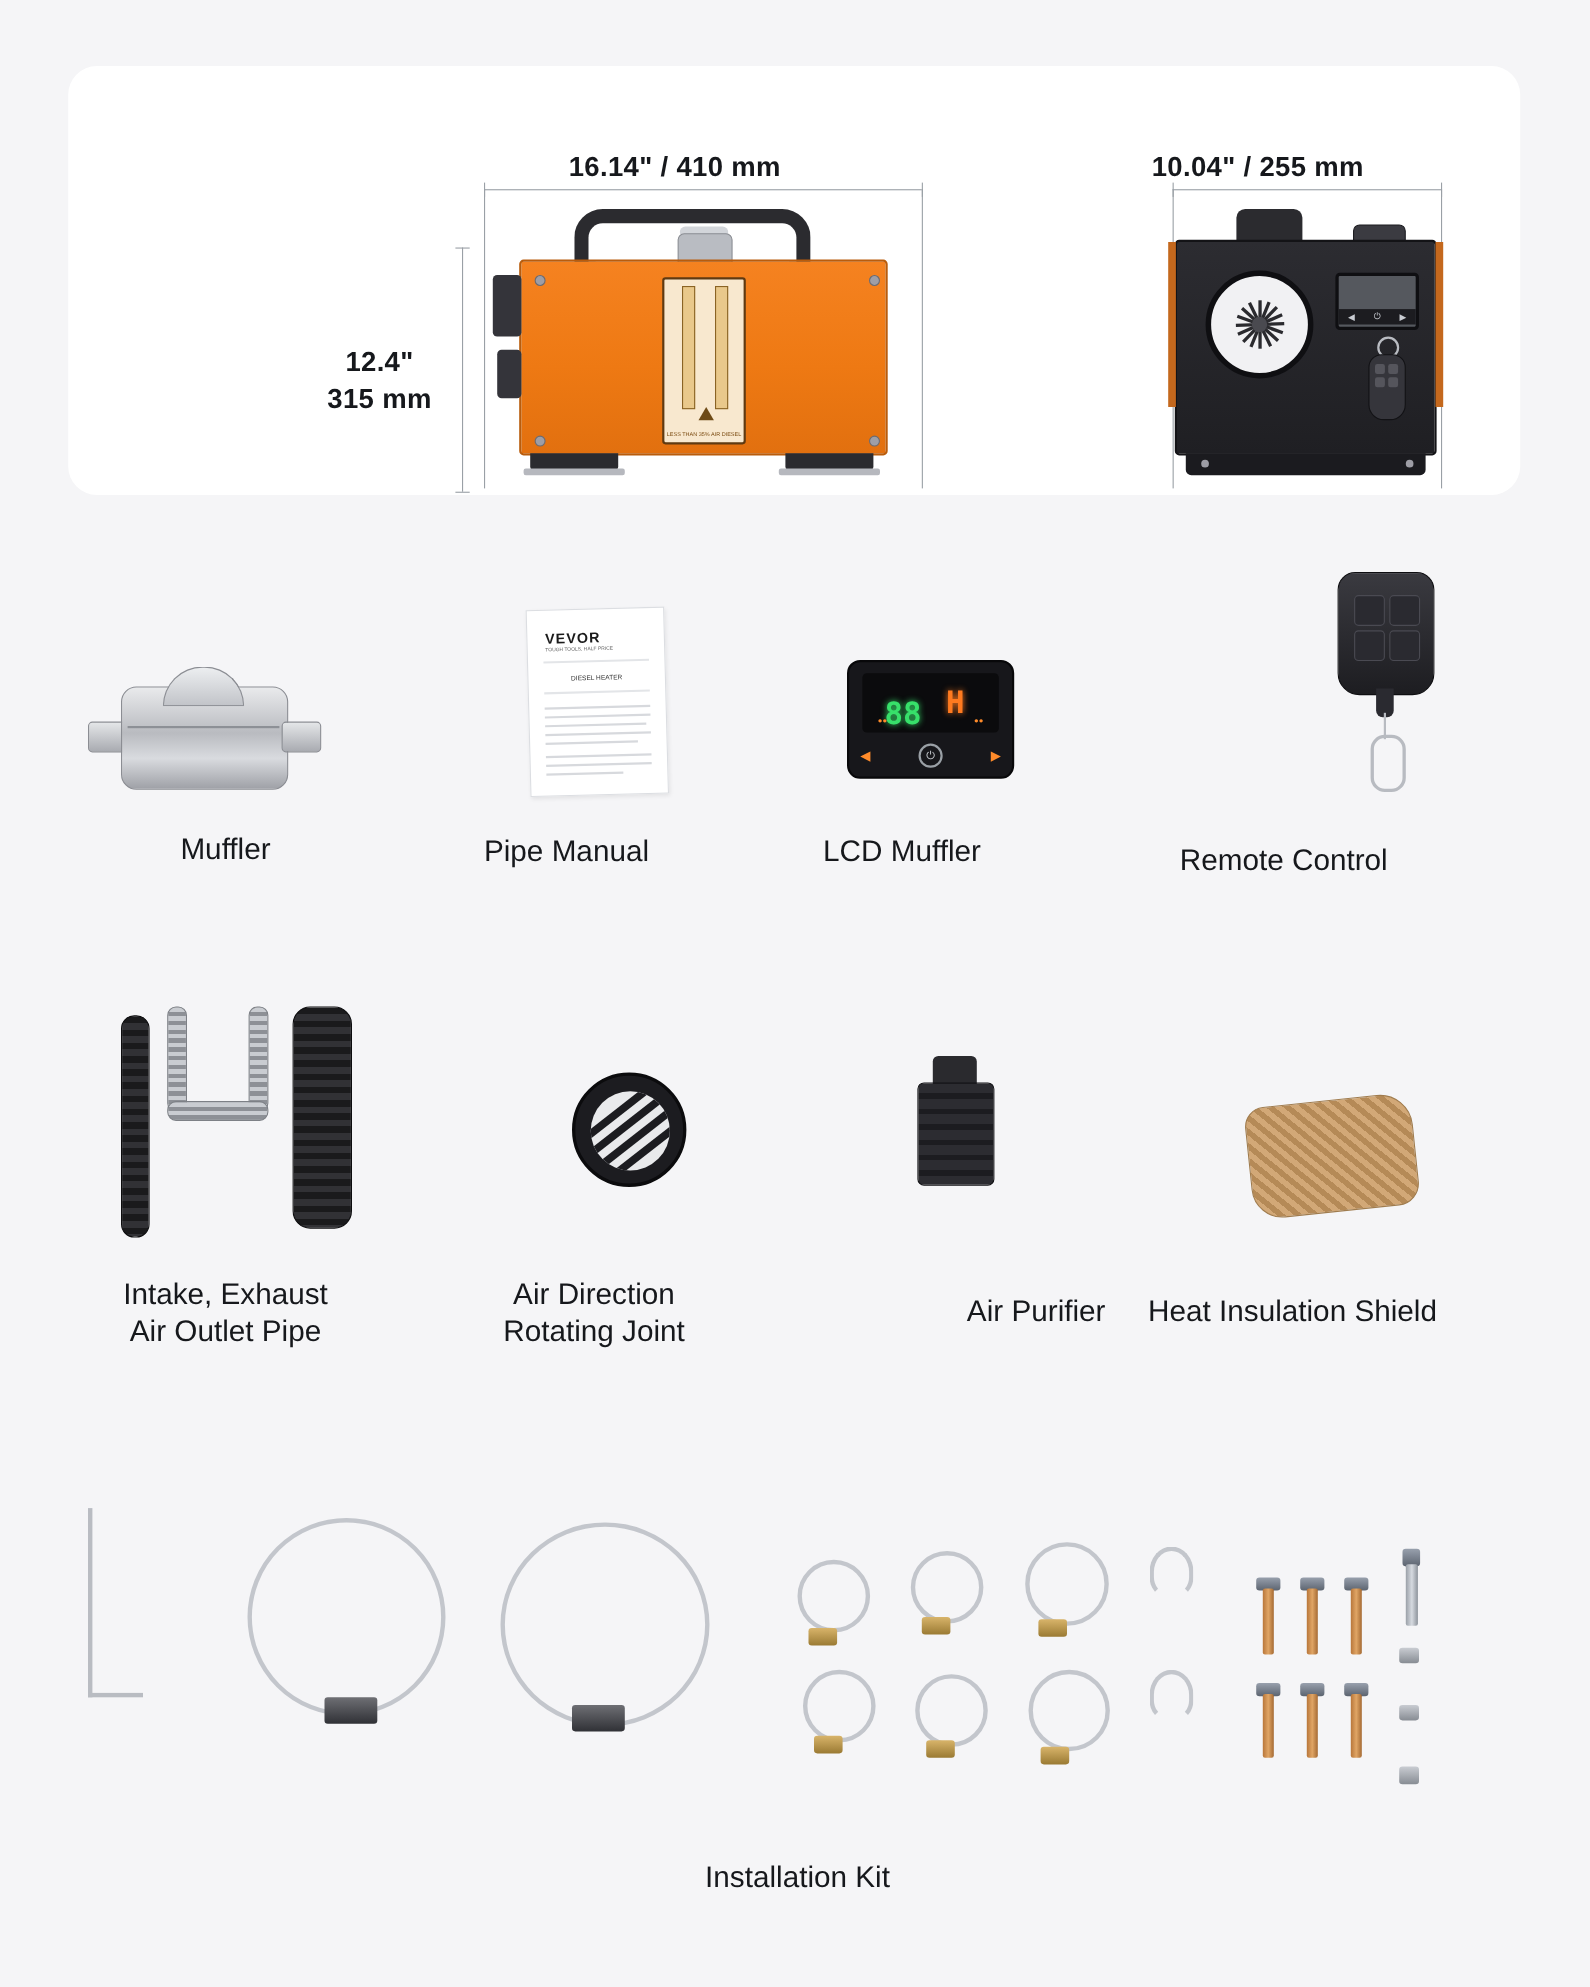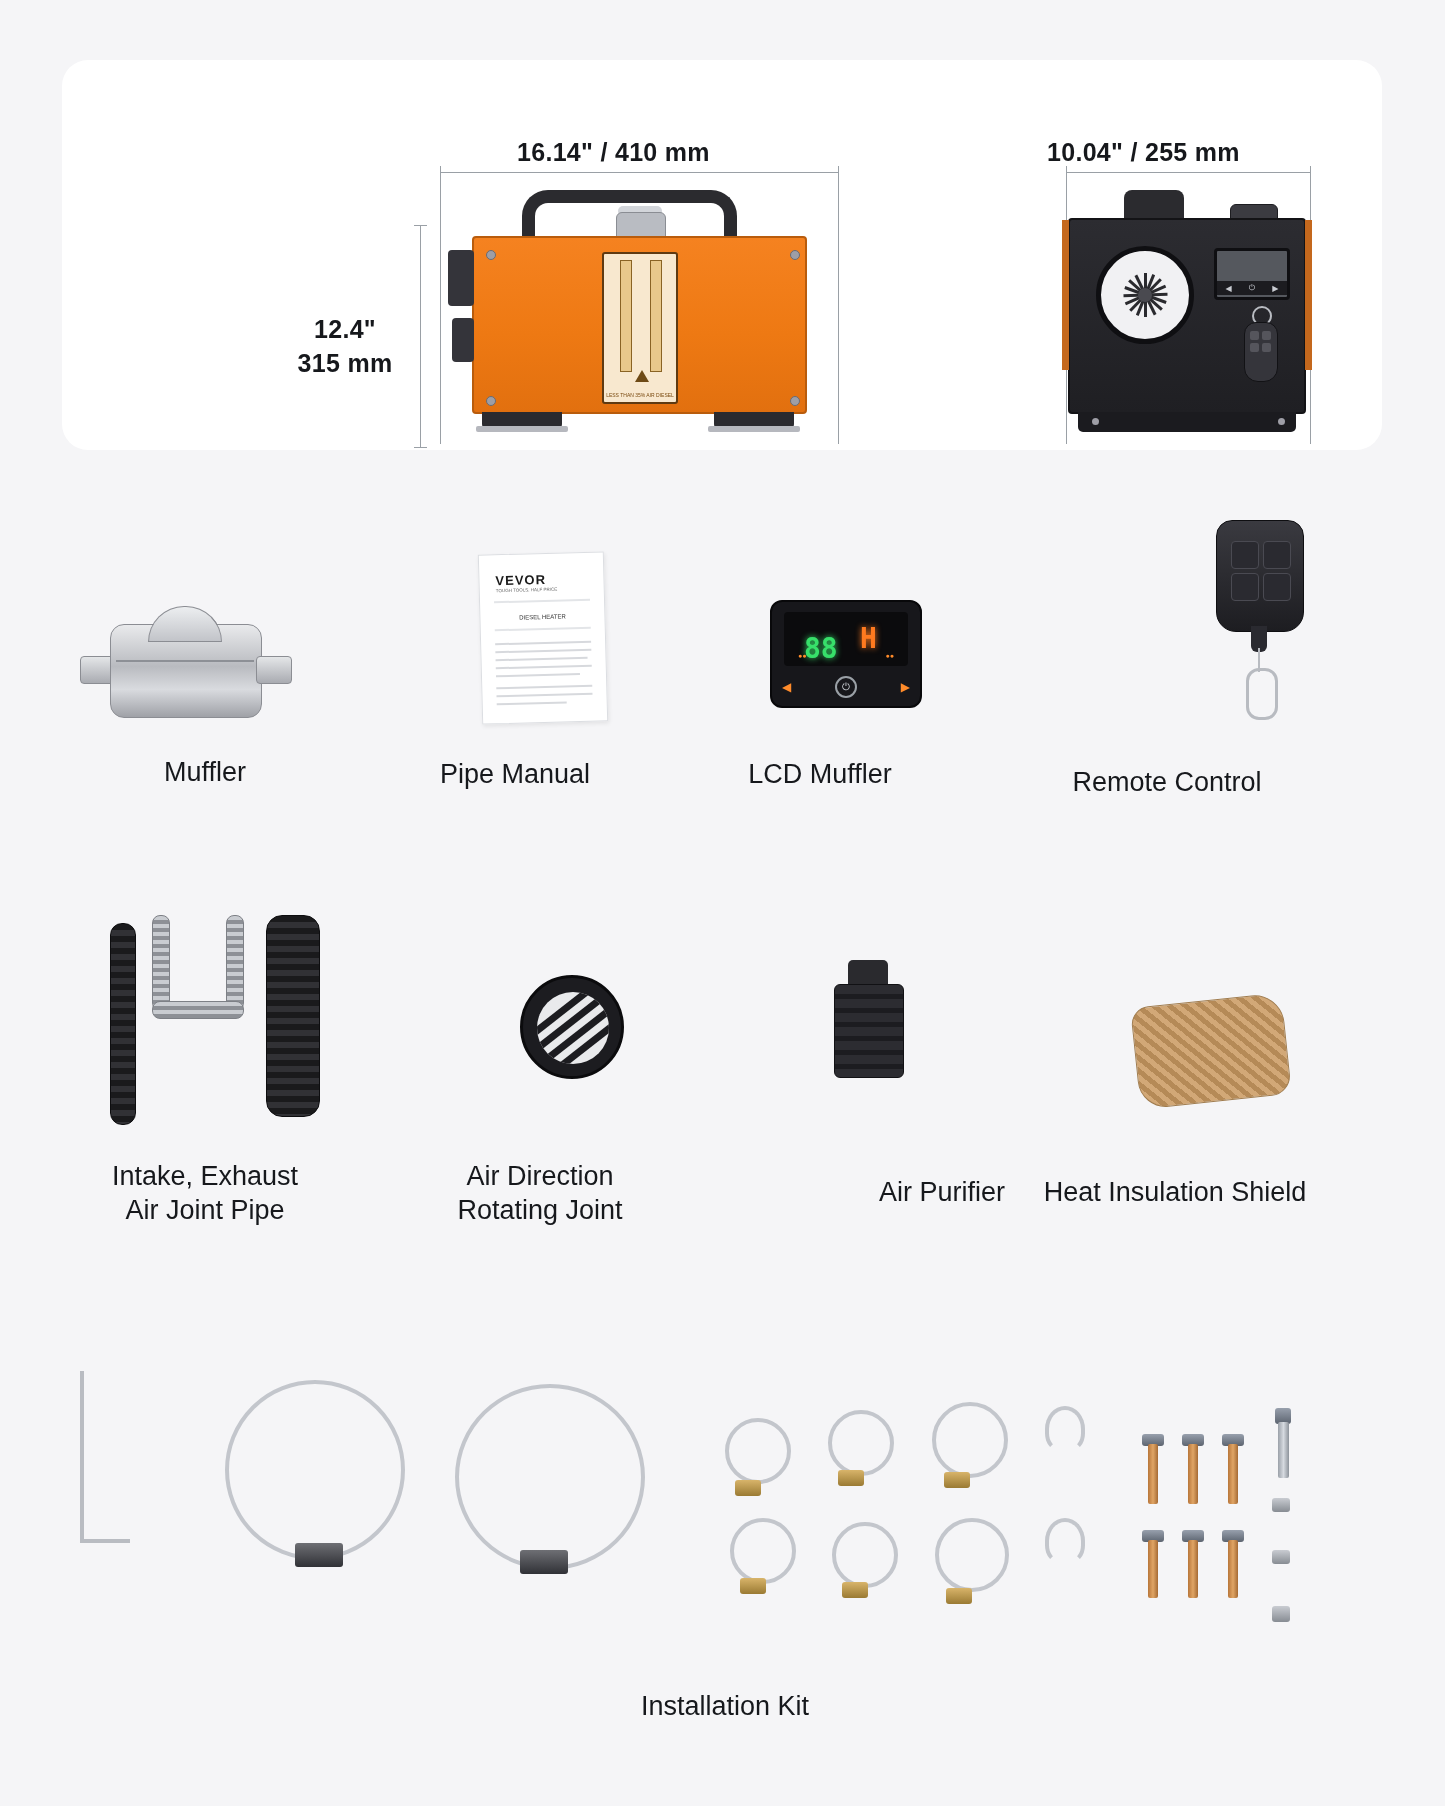--- a/index.html
+++ b/index.html
@@ -813,21 +813,21 @@
 <div class="part-label" style="left:1002px; top:766px; width:330px;">Remote Control</div>
 
 <div class="art" style="left:110px; top:915px; width:260px; height:210px;">
   <div class="pipe-black" style="left:0px; top:8px; width:24px; height:200px;"></div>
   <div class="pipe-flex" style="left:42px; top:0px; height:94px;"></div>
   <div class="pipe-flex" style="left:116px; top:0px; height:94px;"></div>
   <div class="pipe-flex" style="left:42px; top:86px; width:90px; height:16px; border-radius:8px;"></div>
   <div class="pipe-black" style="left:156px; top:0px; width:52px; height:200px; border-radius:16px;"></div>
 </div>
 <div class="part-label" style="left:40px; top:1160px; width:330px;">Intake, Exhaust
-Air Joint Pipe</div>
+Air Outlet Pipe</div>
 
 <div class="art" style="left:520px; top:975px; width:120px; height:120px;">
   <div class="joint">
     <div class="ring">
       <div class="inner">
         <div class="slat" style="top:4px;"></div>
         <div class="slat" style="top:22px;"></div>
         <div class="slat" style="top:40px;"></div>
         <div class="slat" style="top:58px;"></div>
       </div>

